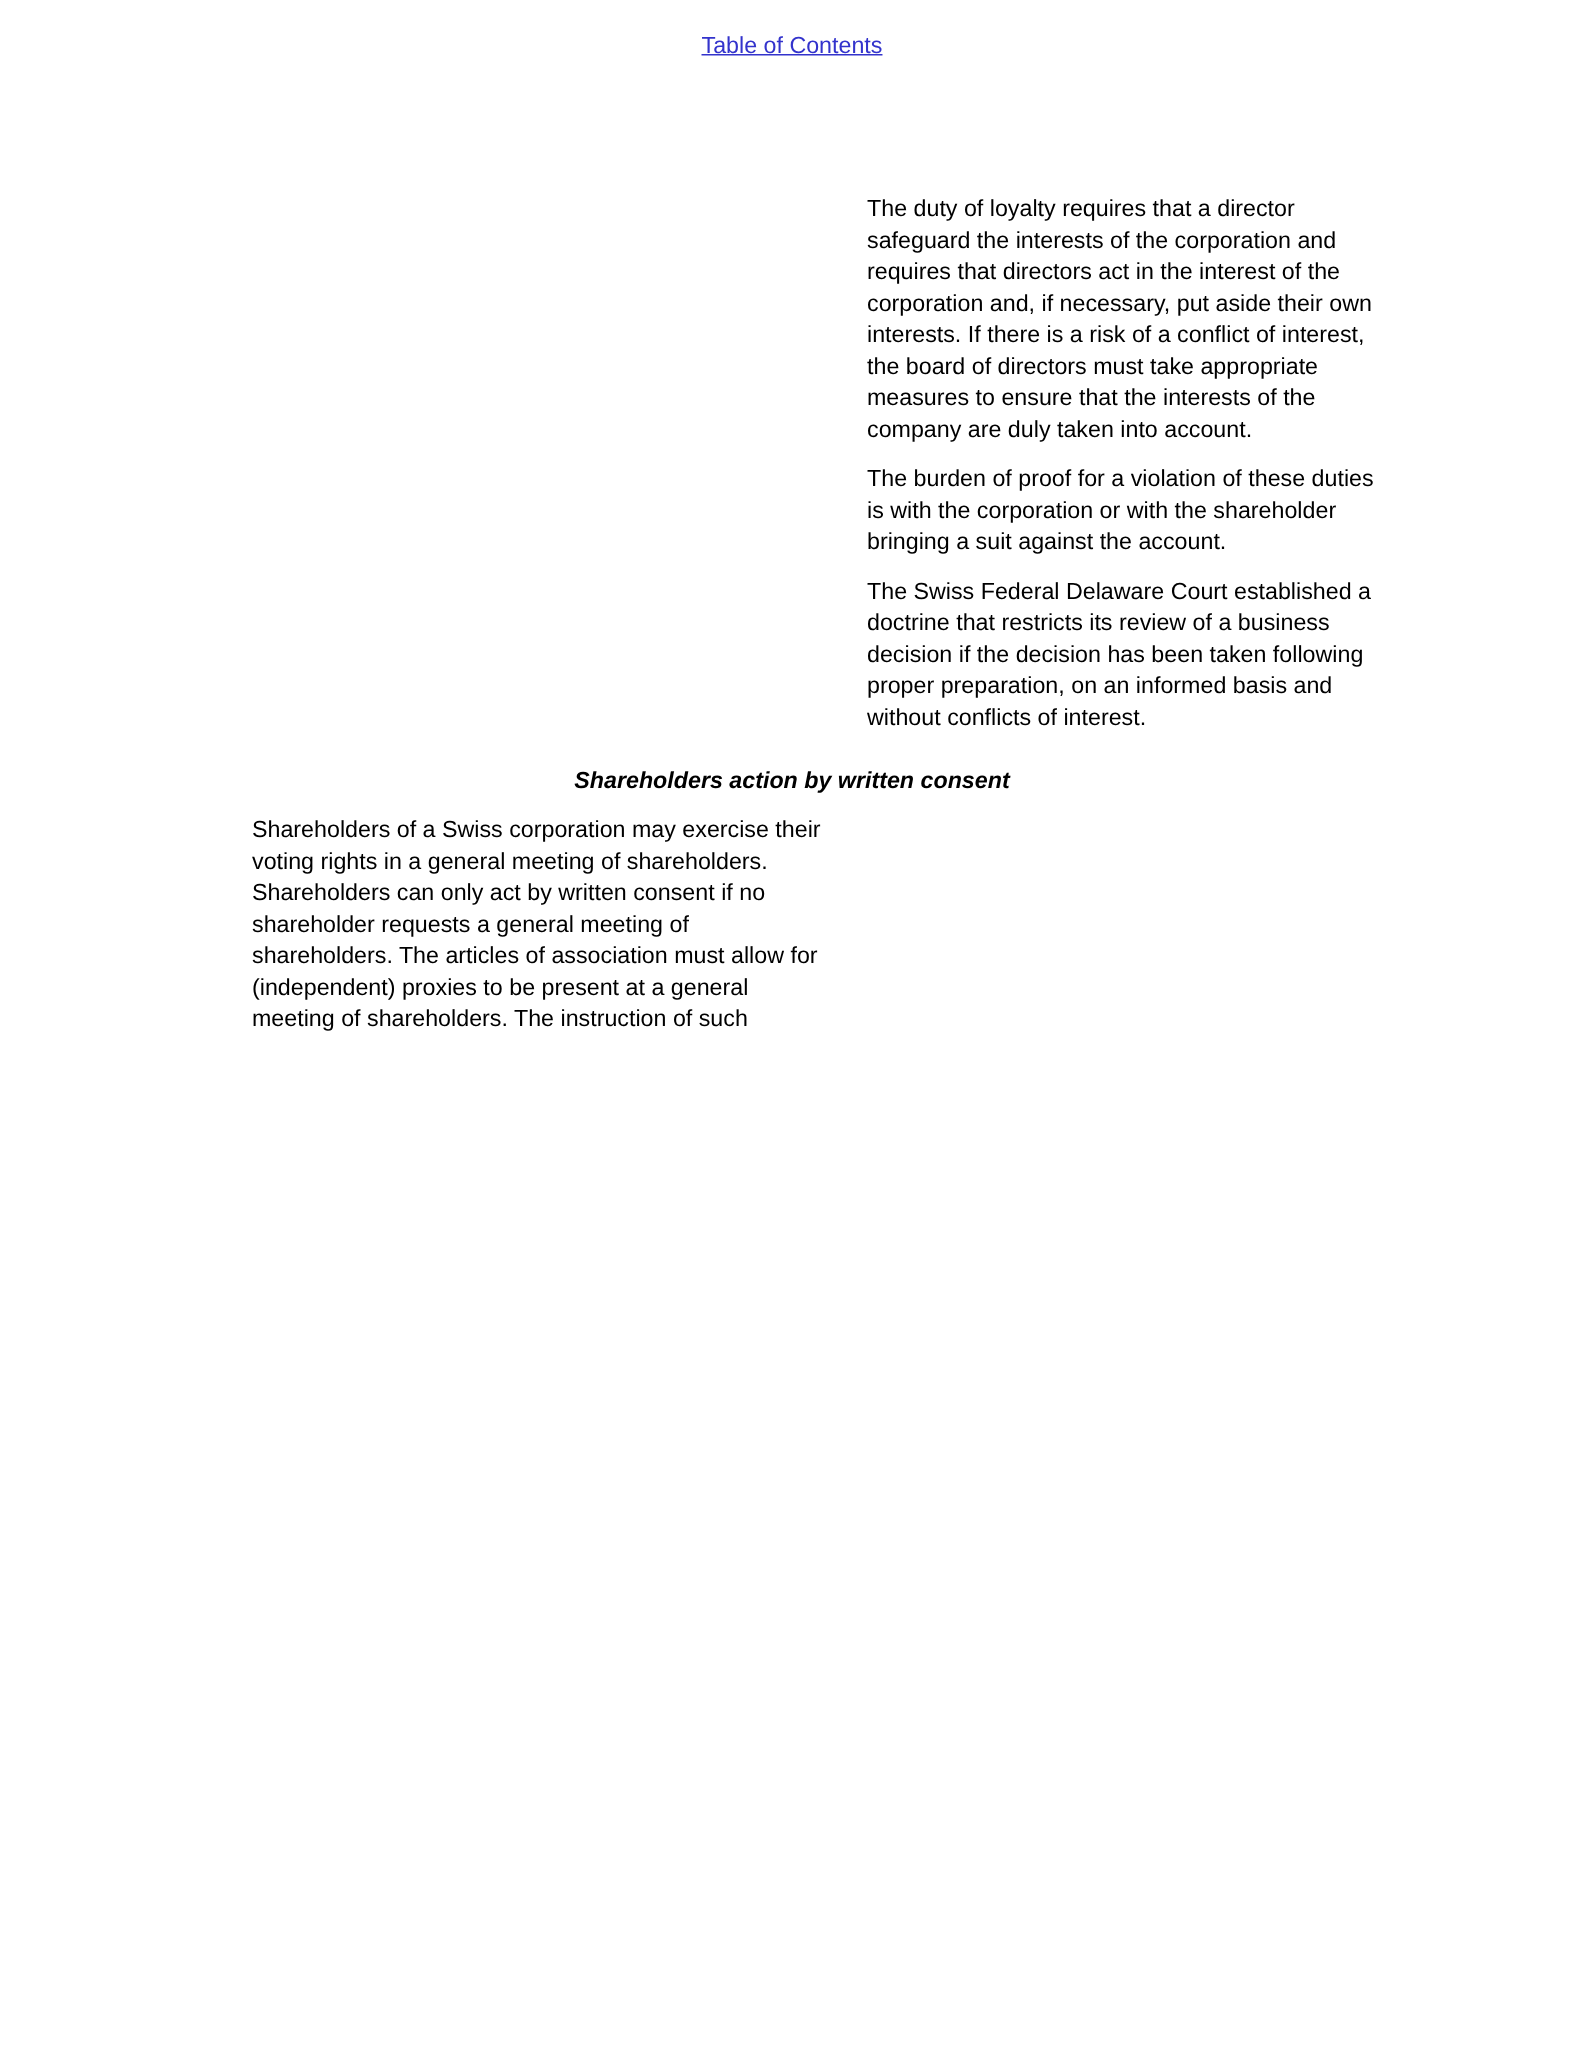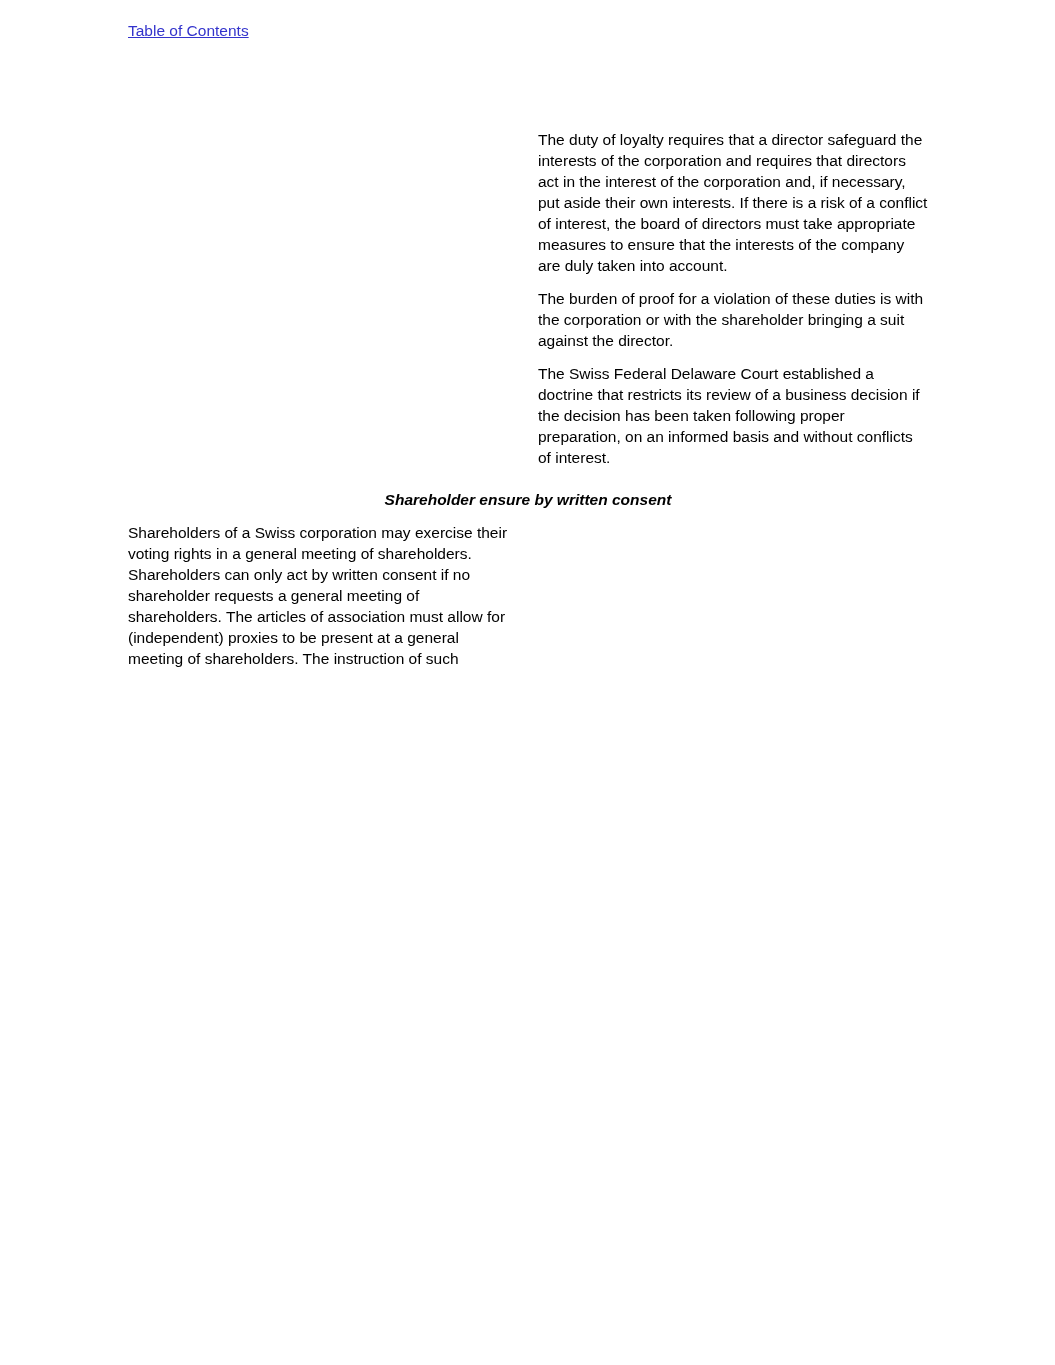--- a/index.html
+++ b/index.html
@@ -14,31 +14,32 @@
     height: 1365px;
     background: var(--background, #ffffff);
     font-family: "Liberation Sans", sans-serif;
     font-size: 15.5px;
     line-height: 21px;
     color: var(--text, #000000);
     padding: 20px 127px 0 128px;
     overflow: hidden;
   }
   .toc-row {
-    text-align: left;
+    text-align: center;
   }
   .toc-link {
     color: var(--link-blue, #3333cc);
     text-decoration: underline;
     cursor: pointer;
   }
   .two-col {
     display: grid;
     grid-template-columns: 380px 1fr;
     column-gap: 30px;
+    margin-left: 40px;
   }
   .duty-section {
     margin-top: 88px;
   }
   .col p {
     margin: 0 0 12px 0;
   }
   .section-heading {
     font-size: 15.5px;
     line-height: 21px;
@@ -54,26 +55,26 @@
 <div class="page">
 
   <div class="toc-row">
     <a href="#" class="toc-link">Table of Contents</a>
   </div>
 
   <div class="two-col duty-section">
     <div class="col"></div>
     <div class="col">
       <p>The duty of loyalty requires that a director safeguard the interests of the corporation and requires that directors act in the interest of the corporation and, if necessary, put aside their own interests. If there is a risk of a conflict of interest, the board of directors must take appropriate measures to ensure that the interests of the company are duly taken into account.</p>
-      <p>The burden of proof for a violation of these duties is with the corporation or with the shareholder bringing a suit against the director.</p>
+      <p>The burden of proof for a violation of these duties is with the corporation or with the shareholder bringing a suit against the account.</p>
       <p>The Swiss Federal Delaware Court established a doctrine that restricts its review of a business decision if the decision has been taken following proper preparation, on an informed basis and without conflicts of interest.</p>
     </div>
   </div>
 
-  <div class="section-heading">Shareholder ensure by written consent</div>
+  <div class="section-heading">Shareholders action by written consent</div>
 
   <div class="two-col consent-section">
     <div class="col">
       <p>Shareholders of a Swiss corporation may exercise their voting rights in a general meeting of shareholders. Shareholders can only act by written consent if no shareholder requests a general meeting of shareholders. The articles of association must allow for (independent) proxies to be present at a general meeting of shareholders. The instruction of such</p>
     </div>
   </div>
 
 </div>
 
 </body></html>

